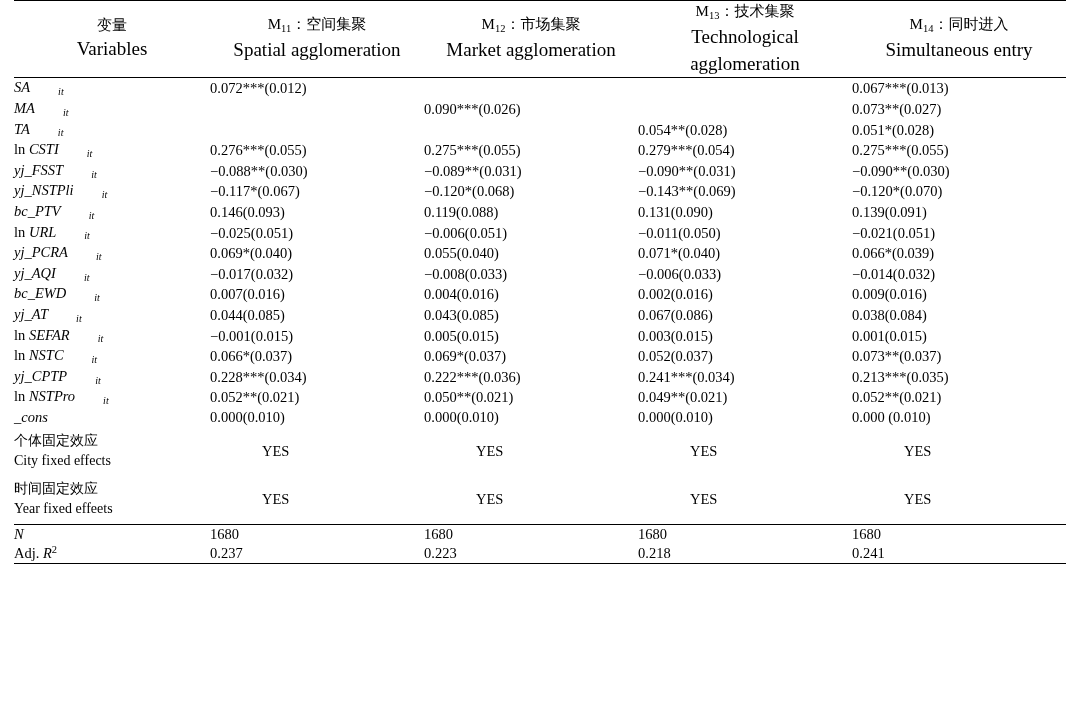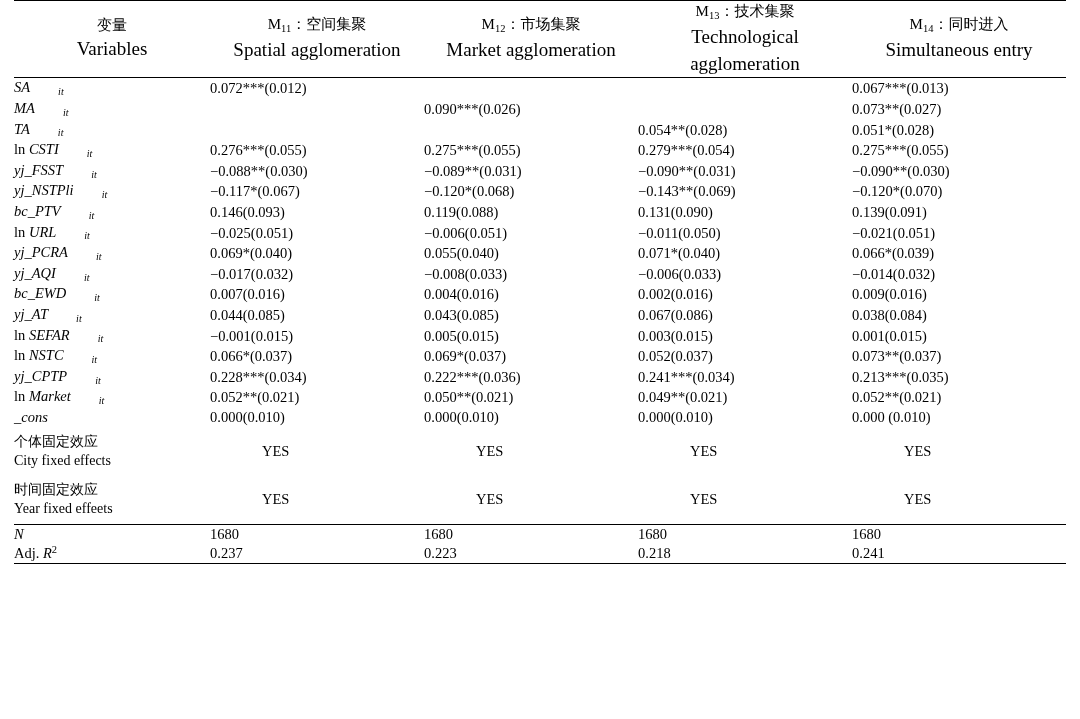--- a/index.html
+++ b/index.html
@@ -97,21 +97,21 @@
     font-size: 10.5px;
     vertical-align: 0.45em;
     font-style: normal;
   }
   
   td.col-var.twoline {
     line-height: 1.45;
     padding-top: 4px;
     padding-bottom: 4px;
   }
-  .cn-line { display: block; font-family: Liberation Sans, sans-serif; font-size: 14px; }
+  .cn-line { display: block; font-family: Liberation Serif, serif; font-size: 14px; }
   .en-line { display: block; font-size: 14px; }
   td.col-val.yes {
     text-align: left;
     padding-left: 52px;
   }
 </style>
 </head>
 <body>
 
 <div id="table-wrap">
@@ -247,21 +247,21 @@
           <td class="col-val">0.073**(0.037)</td>
         </tr>
         <tr>
           <td class="col-var"><span class="varname">yj_CPTP</span><span class="sub">it</span></td>
           <td class="col-val">0.228***(0.034)</td>
           <td class="col-val">0.222***(0.036)</td>
           <td class="col-val">0.241***(0.034)</td>
           <td class="col-val">0.213***(0.035)</td>
         </tr>
         <tr>
-          <td class="col-var"><span class="upright">ln </span><span class="varname">Market</span><span class="sub">it</span></td>
+          <td class="col-var"><span class="upright">ln </span><span class="varname">NSTPro</span><span class="sub">it</span></td>
           <td class="col-val">0.052**(0.021)</td>
           <td class="col-val">0.050**(0.021)</td>
           <td class="col-val">0.049**(0.021)</td>
           <td class="col-val">0.052**(0.021)</td>
         </tr>
         <tr>
           <td class="col-var"><span class="varname">_cons</span></td>
           <td class="col-val">0.000(0.010)</td>
           <td class="col-val">0.000(0.010)</td>
           <td class="col-val">0.000(0.010)</td>

